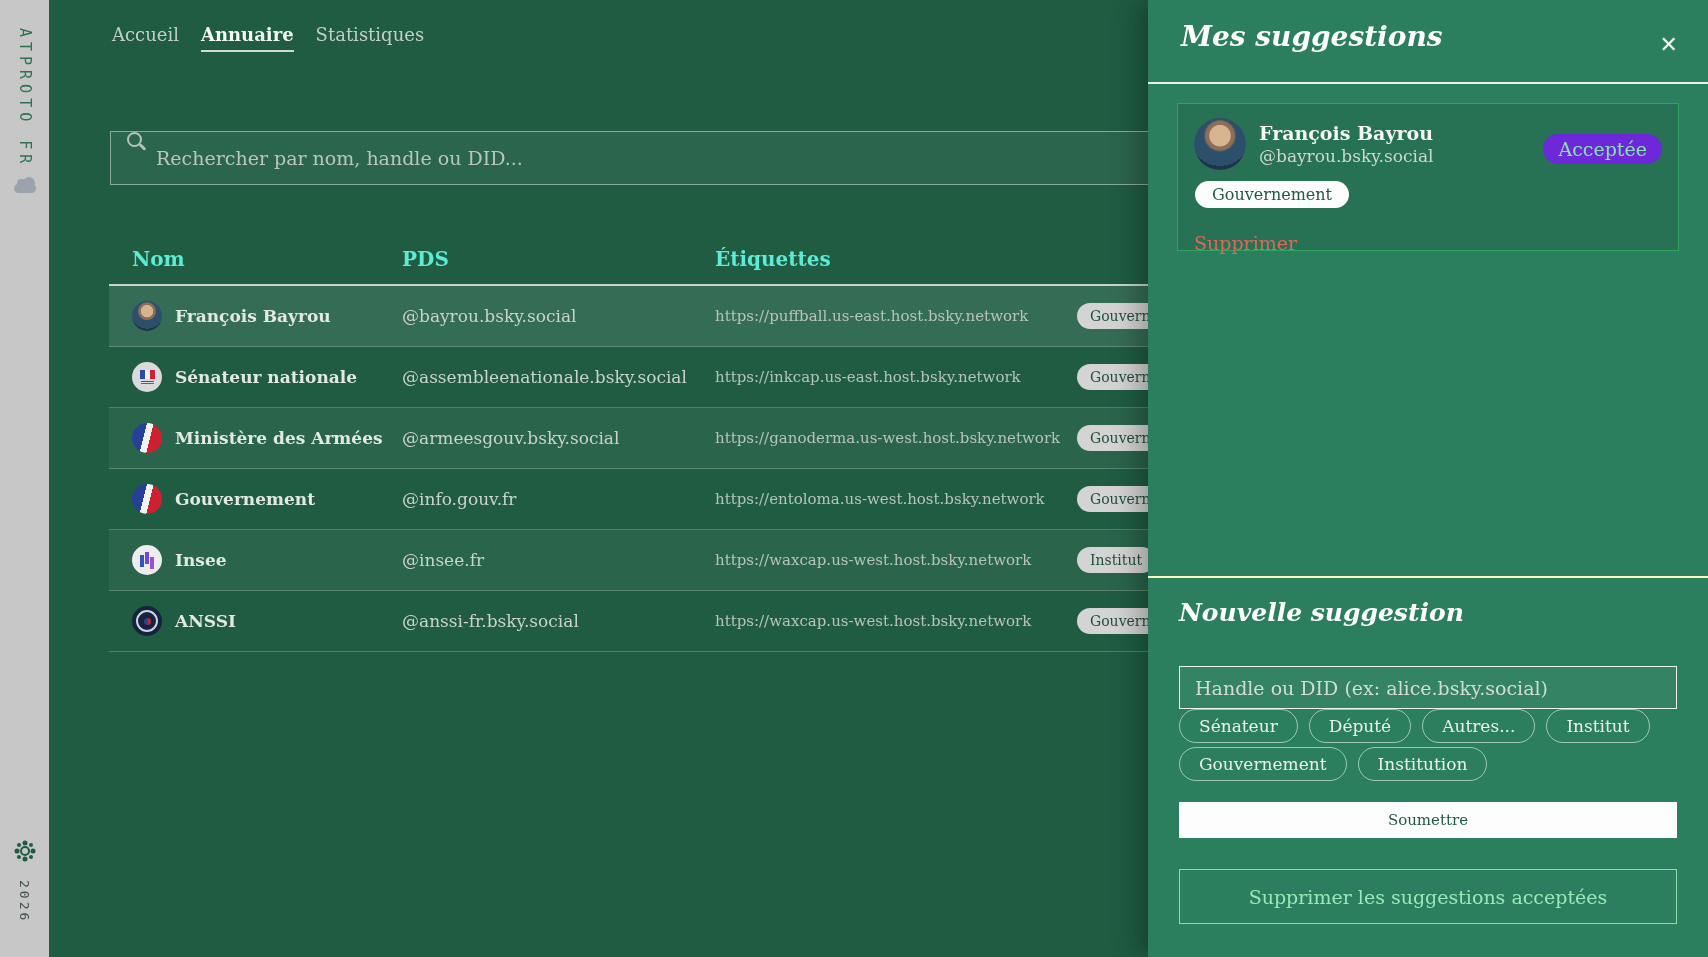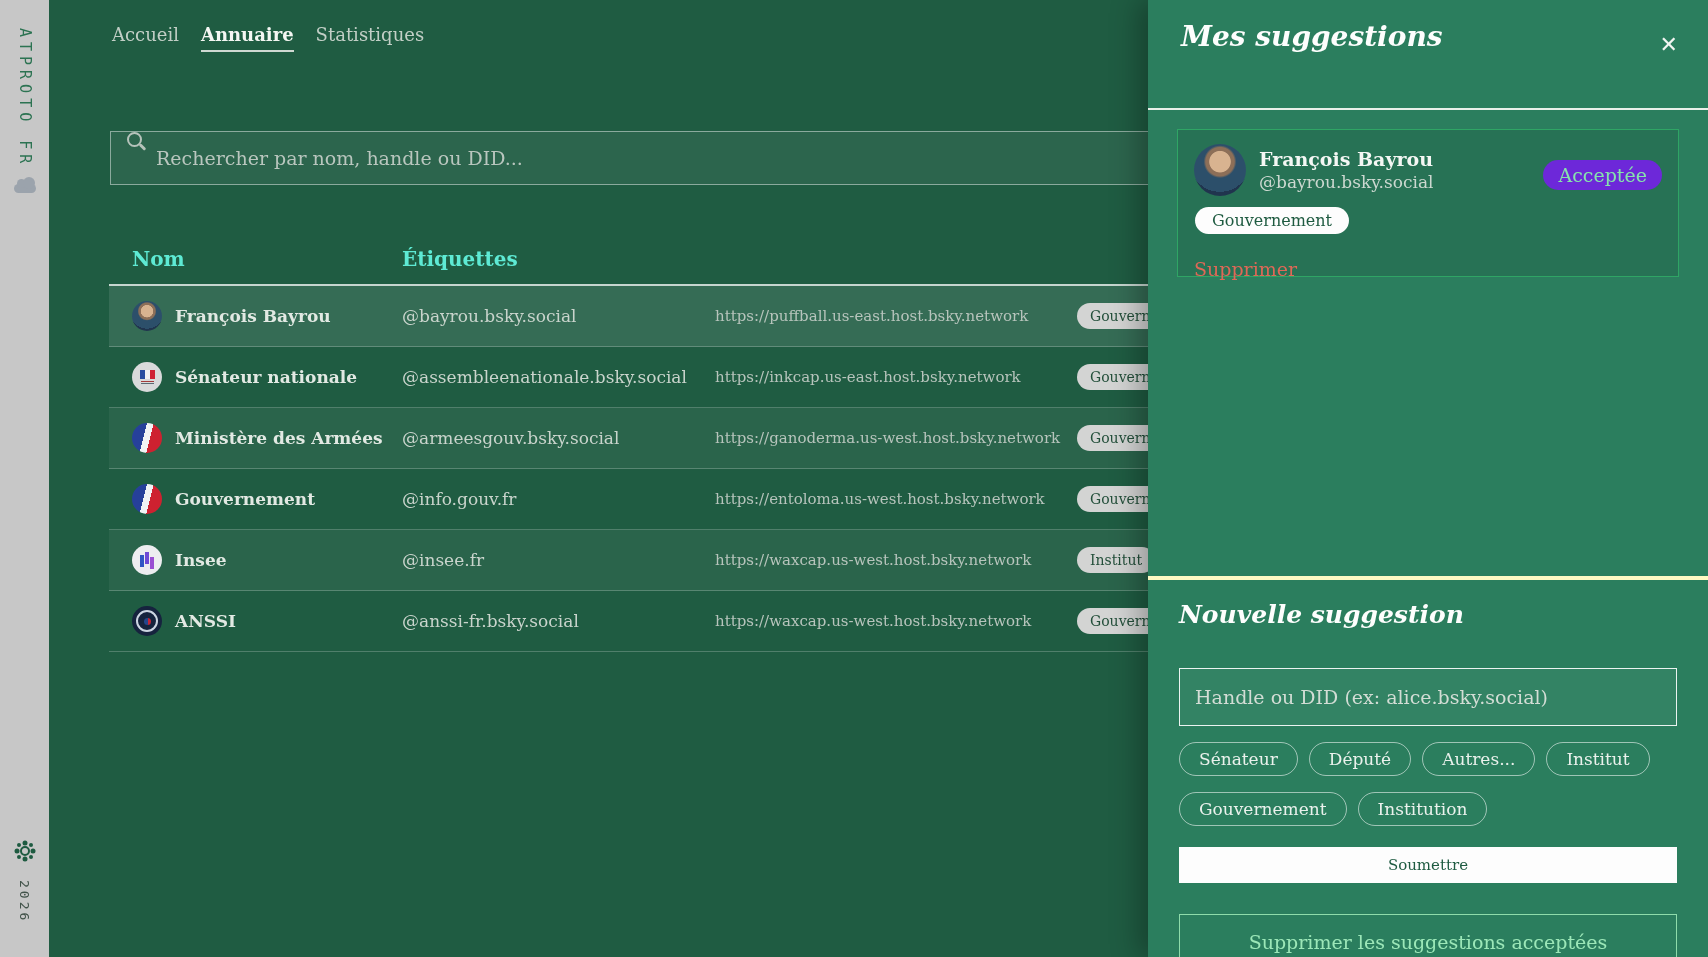--- a/index.html
+++ b/index.html
@@ -66,43 +66,43 @@
   .av-insee-logo::before{content:"";position:absolute;left:8px;top:10px;width:4px;height:12px;background:#3056c4;
      box-shadow:5px -3px 0 #6e49d6,10px 2px 0 #9a4ed2}
   .av-anssi-logo{background:#16233e}
   .av-anssi-logo::before{content:"";position:absolute;inset:4px;border-radius:50%;border:2px solid #cdd5e2}
   .av-anssi-logo::after{content:"";position:absolute;left:12px;top:12px;width:7px;height:7px;border-radius:50%;
      background:linear-gradient(90deg,#24458c 0 50%,#c32436 50% 100%)}
 
   
   .panel{position:absolute;right:0;top:0;width:560px;height:100%;background:var(--panel-bg);
          box-shadow:-10px 0 26px rgba(0,0,0,.28);z-index:10}
-  .p-head{position:relative;height:110px;border-bottom:2px solid #e9efe9;padding:20px 0 0 33px}
+  .p-head{position:relative;height:84px;border-bottom:2px solid #e9efe9;padding:20px 0 0 33px}
   .p-title{font-size:28px;font-style:italic;font-weight:700;color:#fdfefd}
   .p-close{position:absolute;right:30px;top:32px;font-size:22px;color:#f2f5f2;cursor:pointer;
            font-family:"DejaVu Sans","Liberation Sans",sans-serif}
 
   .card{position:relative;margin:19px 29px 0;height:148px;border:1px solid var(--card-border);
         background:rgba(0,0,0,.09);padding:14px 16px}
   .card-top{display:flex;align-items:center;gap:13px}
   .card .avatar{width:52px;height:52px}
   .c-name{font-size:19px;font-weight:700;color:#f4f7f4;line-height:1.25}
   .c-handle{font-size:17px;color:#ccd8d0}
   .status-pill{position:absolute;right:16px;top:30px;background:#6d28d9;color:var(--accepted-text);
                font-size:19px;padding:4px 15px;border-radius:999px}
   .card-tag{display:inline-block;margin:11px 0 0 1px;background:#fdfdfd;color:#1f5b41;
             font-size:16px;padding:4px 17px;border-radius:999px}
   .c-remove{display:block;margin-top:24px;font-size:19px;color:var(--danger);cursor:pointer;width:max-content}
 
-  .panel-bottom{position:absolute;left:0;right:0;top:576px;bottom:0;border-top:4px solid #fef9c3;padding:20px 31px 0}
+  .panel-bottom{position:absolute;left:0;right:0;top:576px;bottom:0;border-top:2px solid #fef9c3;padding:20px 31px 0}
   .ns-title{font-size:25px;font-style:italic;font-weight:700;color:#fdfefd}
-  .ns-input{margin-top:39px;width:100%;height:58px;background:rgba(255,255,255,.04);
+  .ns-input{margin-top:39px;width:100%;height:43px;background:rgba(255,255,255,.04);
             border:1px solid rgba(255,255,255,.9);color:#eef4ef;font-family:inherit;font-size:19px;padding:0 15px;outline:none}
   .ns-input::placeholder{color:#d3ddd5;opacity:1}
-  .chips{margin-top:16px;display:flex;flex-wrap:wrap;gap:16px 11px;width:498px}
+  .chips{display:flex;flex-wrap:wrap;gap:4px 11px;width:498px}
   .chip{background:transparent;border:1px solid rgba(255,255,255,.55);border-radius:999px;color:#eaf1ec;
         font-family:inherit;font-size:17px;padding:6px 19px;cursor:pointer}
   .btn-submit{display:block;margin-top:21px;width:100%;height:36px;background:#fdfdfd;border:none;
               color:#1e5b41;font-family:inherit;font-size:15px;cursor:pointer}
   .btn-clear{display:block;margin-top:31px;width:100%;height:55px;background:transparent;
              border:1px solid #8fdcab;color:#9ce7b8;font-family:inherit;font-size:19px;cursor:pointer}
 </style>
 </head>
 <body>
 
@@ -121,20 +121,21 @@
   </nav>
 
 <div class="search">
   <span class="mag"></span>
   <input type="text" placeholder="Rechercher par nom, handle ou DID..." style="">
 </div>
 
 <div class="table">
   <div class="tgrid thead" id="thead">
       <div class="hcell">Nom</div>
+      <div class="hcell">PDS</div>
       <div class="hcell">Étiquettes</div>
     </div>
   <div id="tbody">
       <div class="tgrid trow odd hl">
         <div class="cell name-cell">
           <span class="avatar av-bayrou-photo"></span>
           <span>François Bayrou</span>
         </div>
         <div class="cell handle-cell">@bayrou.bsky.social</div>
         <div class="cell pds-cell">https://puffball.us-east.host.bsky.network</div>

